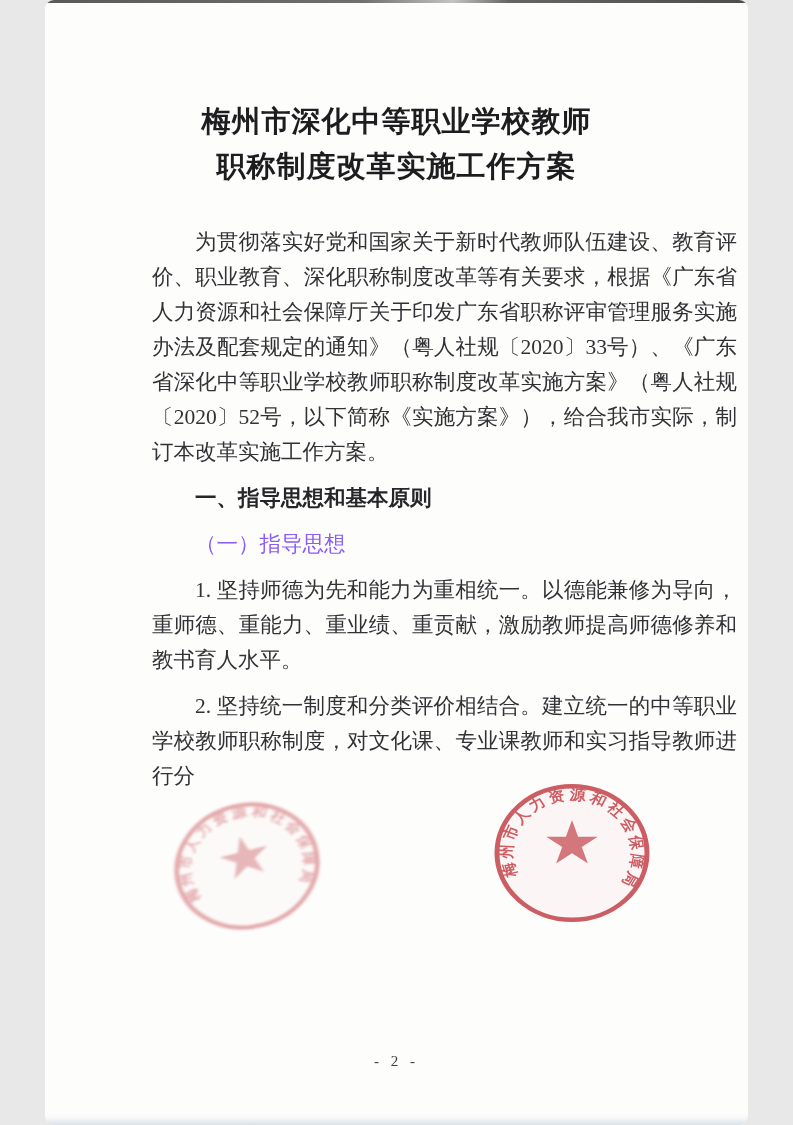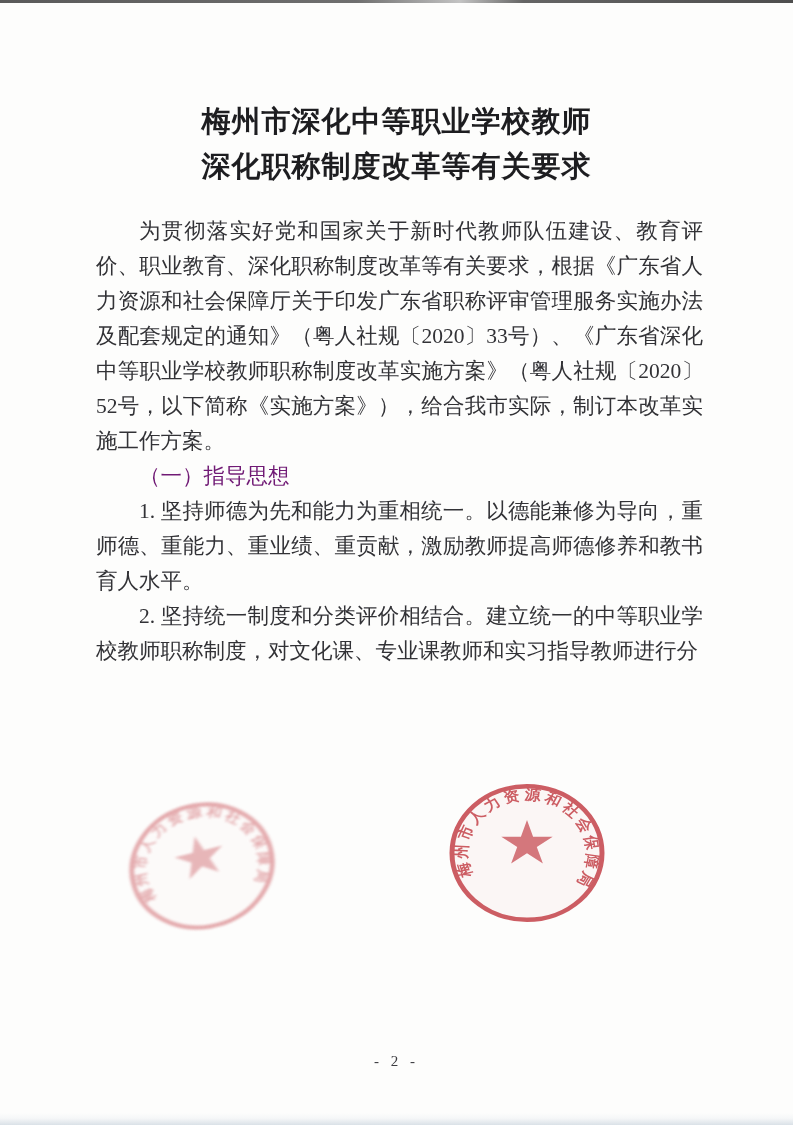--- a/index.html
+++ b/index.html
@@ -1,23 +1,24 @@
 <!DOCTYPE html>
 <html><head>
 <meta charset="utf-8">
 <style>
   html, body { margin: 0; padding: 0; background: #e8e8e8; }
   .page {
     position: relative;
-    width: 793px;
+    width: 703px;
     height: 1125px;
     margin: 0 auto;
     background: #fdfdfc;
     overflow: hidden;
     font-family: "Liberation Serif", serif;
+    border-radius: 9px;
   }
   
   .scan-edge-top {
     position: absolute; top: 0; left: 0; right: 0; height: 3px;
     background: linear-gradient(90deg, #3d3d3d 0%, #565656 45%, #b9b9b9 58%, #4a4a4a 66%, #2f2f2f 100%);
     opacity: .85;
   }
   .scan-edge-bottom {
     position: absolute; bottom: 0; left: 0; right: 0; height: 12px;
     background: linear-gradient(0deg, rgba(175,190,205,.45) 0%, rgba(210,220,230,.18) 55%, rgba(255,255,255,0) 100%);
@@ -29,27 +30,27 @@
     letter-spacing: 1px; color: #1d1d20;
     z-index: 3;
   }
   .body-text {
     position: absolute; top: 214px; left: 96px; width: 607px;
     font-size: 21.5px; line-height: 35px;
     color: #323236;
     text-align: justify; text-justify: inter-ideograph;
     z-index: 2;
   }
-  .body-text p { margin: 0; text-indent: 2em; }
+  .body-text p { margin: 11px; text-indent: 2em; }
   .para { font-weight: 400; }
   .heading-1 {
     font-family: "Liberation Sans", sans-serif;
     font-weight: 700; color: #26262a;
   }
-  .heading-2 { color: #701a75; }
+  .heading-2 { color: #8b5cf6; }
   .page-footer {
     position: absolute; top: 1053px; left: 0; width: 100%;
     text-align: center;
     font-size: 15px; letter-spacing: 4px; color: #3c3c40;
     z-index: 2;
   }
   
   .seal { position: absolute; z-index: 1; pointer-events: none; }
   .seal-right {
     left: 437px; top: 763px; width: 180px; height: 180px;
@@ -65,21 +66,21 @@
 </style>
 </head>
 <body>
 
 <div class="page">
 
   <div class="scan-edge-top"></div>
 
   <div class="doc-title">
     <div>梅州市深化中等职业学校教师</div>
-    <div>深化职称制度改革等有关要求</div>
+    <div>职称制度改革实施工作方案</div>
   </div>
 
   <div class="seal seal-left">
     <svg viewBox="0 0 180 180" xmlns="http://www.w3.org/2000/svg">
       <circle cx="90" cy="90" r="74" fill="rgba(220,120,125,0.05)" stroke="#c23a42" stroke-width="5"></circle>
       <path fill="#c9555c" d="M90,53 L96.1,71.7 L115.7,71.7 L99.8,83.2 L105.9,101.8 L90,90.3 L74.1,101.8 L80.2,83.2 L64.3,71.7 L83.9,71.7 Z"></path>
       <defs>
         <path id="sealArcL" d="M44,128.6 A60,60 0 1 1 136,128.6" fill="none"></path>
       </defs>
       <text font-size="16" font-weight="bold" fill="#c23a42" letter-spacing="3.5" font-family="Liberation Serif, serif">
@@ -96,20 +97,21 @@
         <path id="sealArcR" d="M44,128.6 A60,60 0 1 1 136,128.6" fill="none"></path>
       </defs>
       <text font-size="16" font-weight="bold" fill="#c23a42" letter-spacing="3.5" font-family="Liberation Serif, serif">
         <textPath href="#sealArcR" startOffset="16">梅州市人力资源和社会保障局</textPath>
       </text>
     </svg>
   </div>
 
   <div class="body-text">
     <p class="para">为贯彻落实好党和国家关于新时代教师队伍建设、教育评价、职业教育、深化职称制度改革等有关要求，根据《广东省人力资源和社会保障厅关于印发广东省职称评审管理服务实施办法及配套规定的通知》（粤人社规〔2020〕33号）、《广东省深化中等职业学校教师职称制度改革实施方案》（粤人社规〔2020〕52号，以下简称《实施方案》），给合我市实际，制订本改革实施工作方案。</p>
+    <p class="heading-1">一、指导思想和基本原则</p>
     <p class="heading-2">（一）指导思想</p>
     <p class="para">1. 坚持师德为先和能力为重相统一。以德能兼修为导向，重师德、重能力、重业绩、重贡献，激励教师提高师德修养和教书育人水平。</p>
     <p class="para">2. 坚持统一制度和分类评价相结合。建立统一的中等职业学校教师职称制度，对文化课、专业课教师和实习指导教师进行分</p>
   </div>
 
   <div class="page-footer">- 2 -</div>
 
   <div class="scan-edge-bottom"></div>
 
 </div>

